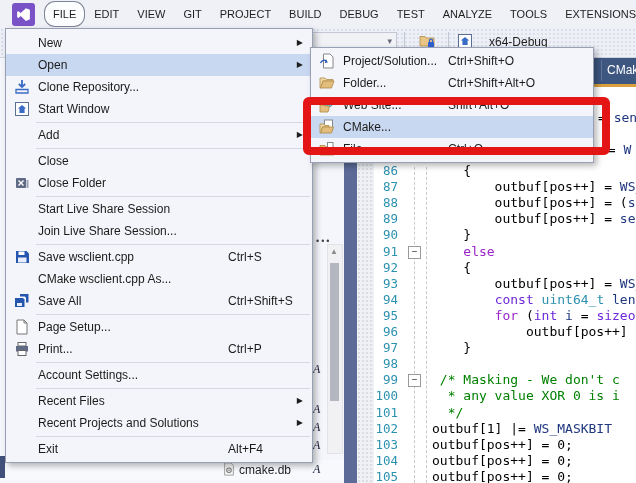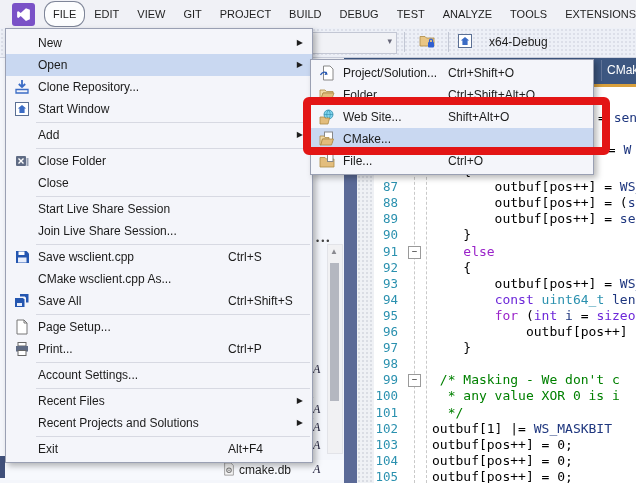--- a/index.html
+++ b/index.html
@@ -50,21 +50,21 @@
   .tree-arrow{position:absolute;left:308px;font-size:7px;color:#222;z-index:2;}
   .file-row{position:absolute;left:0px;top:460px;width:344px;height:20px;background:#f7f9fd;z-index:2;text-align:right;}
   .file-row .icn{position:absolute;left:222px;top:2px;width:14px;height:14px;}
   .file-row .icn svg{width:14px;height:14px;}
   .file-row .fname{position:absolute;left:239px;top:3px;font-size:12px;color:#1e1e1e;}
   .file-row .fA{position:absolute;left:313px;top:2px;font-family:"Liberation Serif",serif;font-style:italic;font-size:12px;color:#20203a;}
   .sel-block{position:absolute;left:0;top:456px;width:5px;height:22px;background:#40507a;z-index:3;}
   
   .popup{position:absolute;background:#f4f5fa;border:1px solid #9aa0b3;box-shadow:3px 3px 6px rgba(0,0,0,.28);}
   #file-menu{left:5px;top:28px;width:306px;padding:3px 0 2px 0;z-index:10;}
-  #open-submenu{left:310px;top:47px;width:282px;padding:2px 0;z-index:11;margin-top:12px;}
+  #open-submenu{left:310px;top:47px;width:282px;padding:2px 0;z-index:11;}
   .menu-item{position:relative;height:22px;font-size:12px;color:#1b1b1b;}
   .menu-item.hl{background:#c9d8f1;}
   .mi-icon{position:absolute;left:8px;top:3px;width:16px;height:16px;}
   .mi-icon svg{width:16px;height:16px;}
   .mi-label{position:absolute;left:32px;top:4px;white-space:nowrap;}
   .mi-sc-fm{position:absolute;left:222px;top:4px;white-space:nowrap;}
   .mi-sc-sm{position:absolute;left:137px;top:4px;white-space:nowrap;}
   .mi-arrow{position:absolute;right:9px;top:6px;font-size:8px;color:#1e1e1e;}
   .menu-sep{height:1px;background:#d7d9e2;margin:1.5px 2px 1.5px 30px;}
   
@@ -200,30 +200,30 @@
           </svg></span>
         <span class="mi-label">Start Window</span>
       </div>
       <div class="menu-sep"></div>
       <div class="menu-item">
         <span class="mi-label">Add</span>
         <span class="mi-arrow">▶</span>
       </div>
       <div class="menu-sep"></div>
       <div class="menu-item">
+        <span class="mi-label">Close</span>
+      </div>
+      <div class="menu-item">
         <span class="mi-icon"><svg viewBox="0 0 16 16">
             <rect x="2" y="3" width="10" height="10" rx="1" fill="#5f6b84"></rect>
             <path d="M4.5 5.5l5 5M9.5 5.5l-5 5" stroke="#fff" stroke-width="1.4"></path>
             <rect x="12.5" y="5" width="2" height="8" fill="#9aa3b5"></rect>
           </svg></span>
         <span class="mi-label">Close Folder</span>
       </div>
-      <div class="menu-item">
-        <span class="mi-label">Close</span>
-      </div>
       <div class="menu-sep"></div>
       <div class="menu-item">
         <span class="mi-label">Start Live Share Session</span>
       </div>
       <div class="menu-item">
         <span class="mi-label">Join Live Share Session...</span>
       </div>
       <div class="menu-sep"></div>
       <div class="menu-item">
         <span class="mi-icon"><svg viewBox="0 0 16 16">

